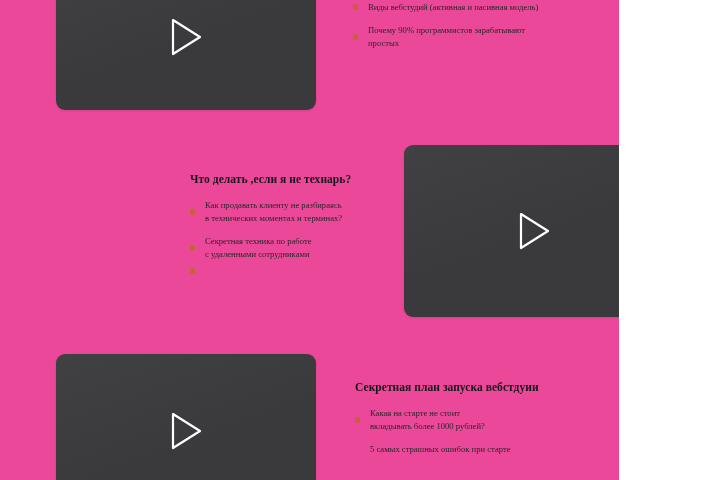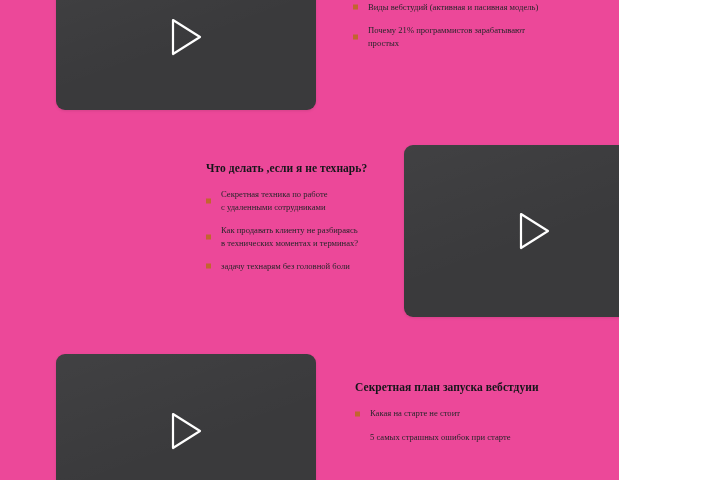--- a/index.html
+++ b/index.html
@@ -96,48 +96,47 @@
     <ul class="bullet-list">
       <li class="bullet-item">
         <span class="bullet-marker"></span>
         <span class="bullet-text">
           <span class="bullet-line">Виды вебстудий (активная и пасивная модель)</span>
         </span>
       </li>
       <li class="bullet-item">
         <span class="bullet-marker"></span>
         <span class="bullet-text">
-          <span class="bullet-line">Почему 21% программистов зарабатывают</span>
+          <span class="bullet-line">Почему 90% программистов зарабатывают</span>
           <span class="bullet-line">простых</span>
         </span>
       </li>
     </ul>
   </div>
 
-  <div class="text-block" style="left:190px; top:161px; width:200px;margin-left:16px;">
+  <div class="text-block" style="left:190px; top:172px; width:200px;">
     <h3 class="block-heading">Что делать ,если я не технарь?</h3>
     <ul class="bullet-list">
+      <li class="bullet-item">
+        <span class="bullet-marker"></span>
+        <span class="bullet-text">
+          <span class="bullet-line">Как продавать клиенту не разбираясь</span>
+          <span class="bullet-line">в технических моментах и терминах?</span>
+        </span>
+      </li>
       <li class="bullet-item">
         <span class="bullet-marker"></span>
         <span class="bullet-text">
           <span class="bullet-line">Секретная техника по работе</span>
           <span class="bullet-line">с удаленными сотрудниками</span>
         </span>
       </li>
       <li class="bullet-item">
         <span class="bullet-marker"></span>
         <span class="bullet-text">
-          <span class="bullet-line">Как продавать клиенту не разбираясь</span>
-          <span class="bullet-line">в технических моментах и терминах?</span>
-        </span>
-      </li>
-      <li class="bullet-item">
-        <span class="bullet-marker"></span>
-        <span class="bullet-text">
-          <span class="bullet-line">задачу технарям без головной боли</span>
         </span>
       </li>
     </ul>
   </div>
 
   <div class="video-card" style="left:404px; top:145px; width:260px; height:172px;">
     <span class="play-icon">
       <svg width="34" height="40" viewBox="0 0 34 40" aria-hidden="true">
         <polygon points="4,3 31,20 4,37" fill="none" stroke="#ffffff" stroke-width="2.2" stroke-linejoin="round"></polygon>
       </svg>
@@ -152,20 +151,21 @@
     </span>
   </div>
 
   <div class="text-block" style="left:355px; top:380px; width:300px;">
     <h3 class="block-heading">Секретная план запуска вебстдуии</h3>
     <ul class="bullet-list">
       <li class="bullet-item">
         <span class="bullet-marker"></span>
         <span class="bullet-text">
           <span class="bullet-line">Какая на старте не стоит</span>
+          <span class="bullet-line">вкладывать более 1000 рублей?</span>
         </span>
       </li>
       <li class="bullet-item">
 
         <span class="bullet-text">
           <span class="bullet-line">5 самых страшных ошибок при старте</span>
         </span>
       </li>
     </ul>
   </div>

